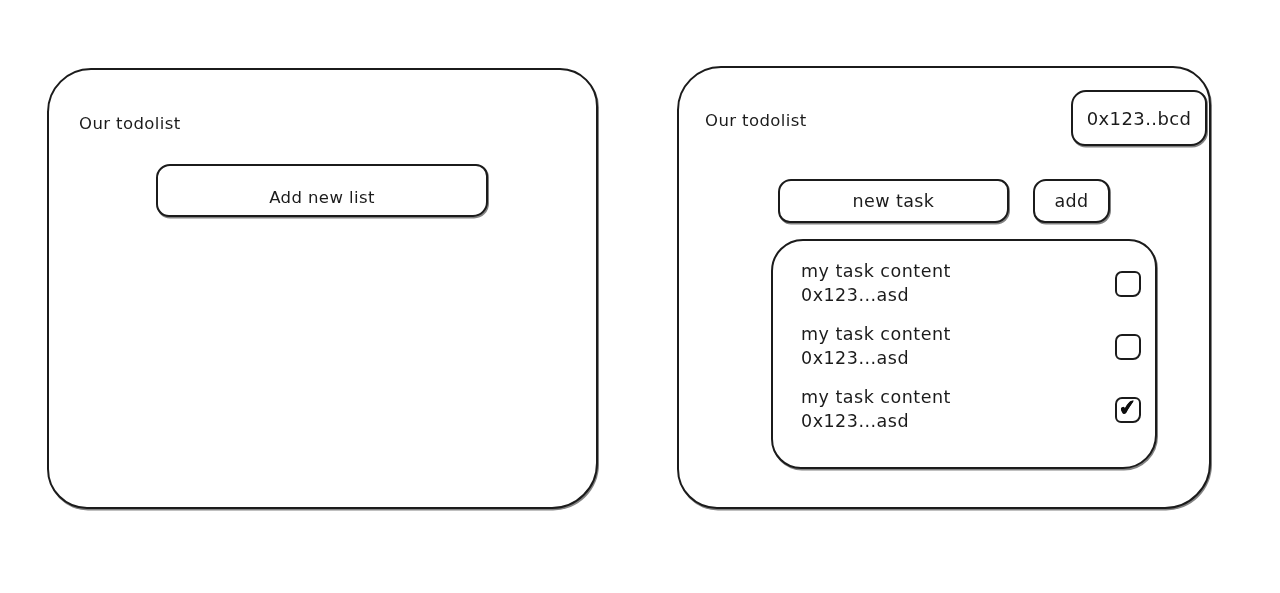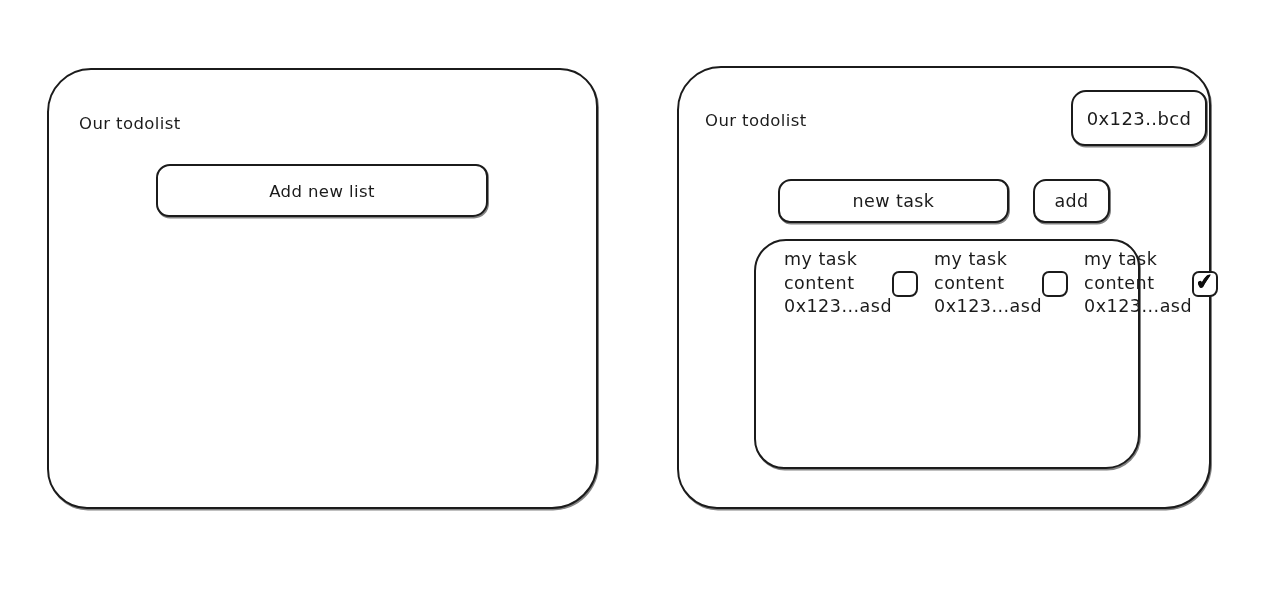--- a/index.html
+++ b/index.html
@@ -58,40 +58,41 @@
   .wallet-address {
     left: 392px; top: 22px; width: 136px; height: 56px;
     border-radius: 15px 13px 16px 14px;
     font-size: 18px;
     text-align: right;
   }
   .add-new-list {
     left: 107px; top: 94px; width: 332px; height: 53px;
     border-radius: 14px 12px 15px 13px;
     align-items: flex-start;
-    padding-top: 16px;
+    padding-top: 22px;
     font-size: 16.5px;
   }
   .new-task-input {
     left: 99px; top: 111px; width: 231px; height: 44px;
     border-radius: 13px 11px 14px 12px;
     font-size: 17.5px;
   }
   .add-btn {
     left: 354px; top: 111px; width: 77px; height: 44px;
     border-radius: 13px 12px 14px 12px;
     font-size: 17.5px;
   }
 
   .task-list {
     position: absolute;
-    left: 75px; top: 171px; width: 386px; height: 230px;
+    left: 92px; top: 171px; width: 386px; height: 230px;
     border-radius: 32px 28px 34px 30px;
     padding: 19px 14px 14px 28px;
     display: flex;
+    flex-direction: column;
     gap: 16px;
   }
   .task-row {
     display: flex;
     align-items: center;
     justify-content: space-between;
     height: 47px;
   }
   .task-text {
     font-size: 17.5px;

